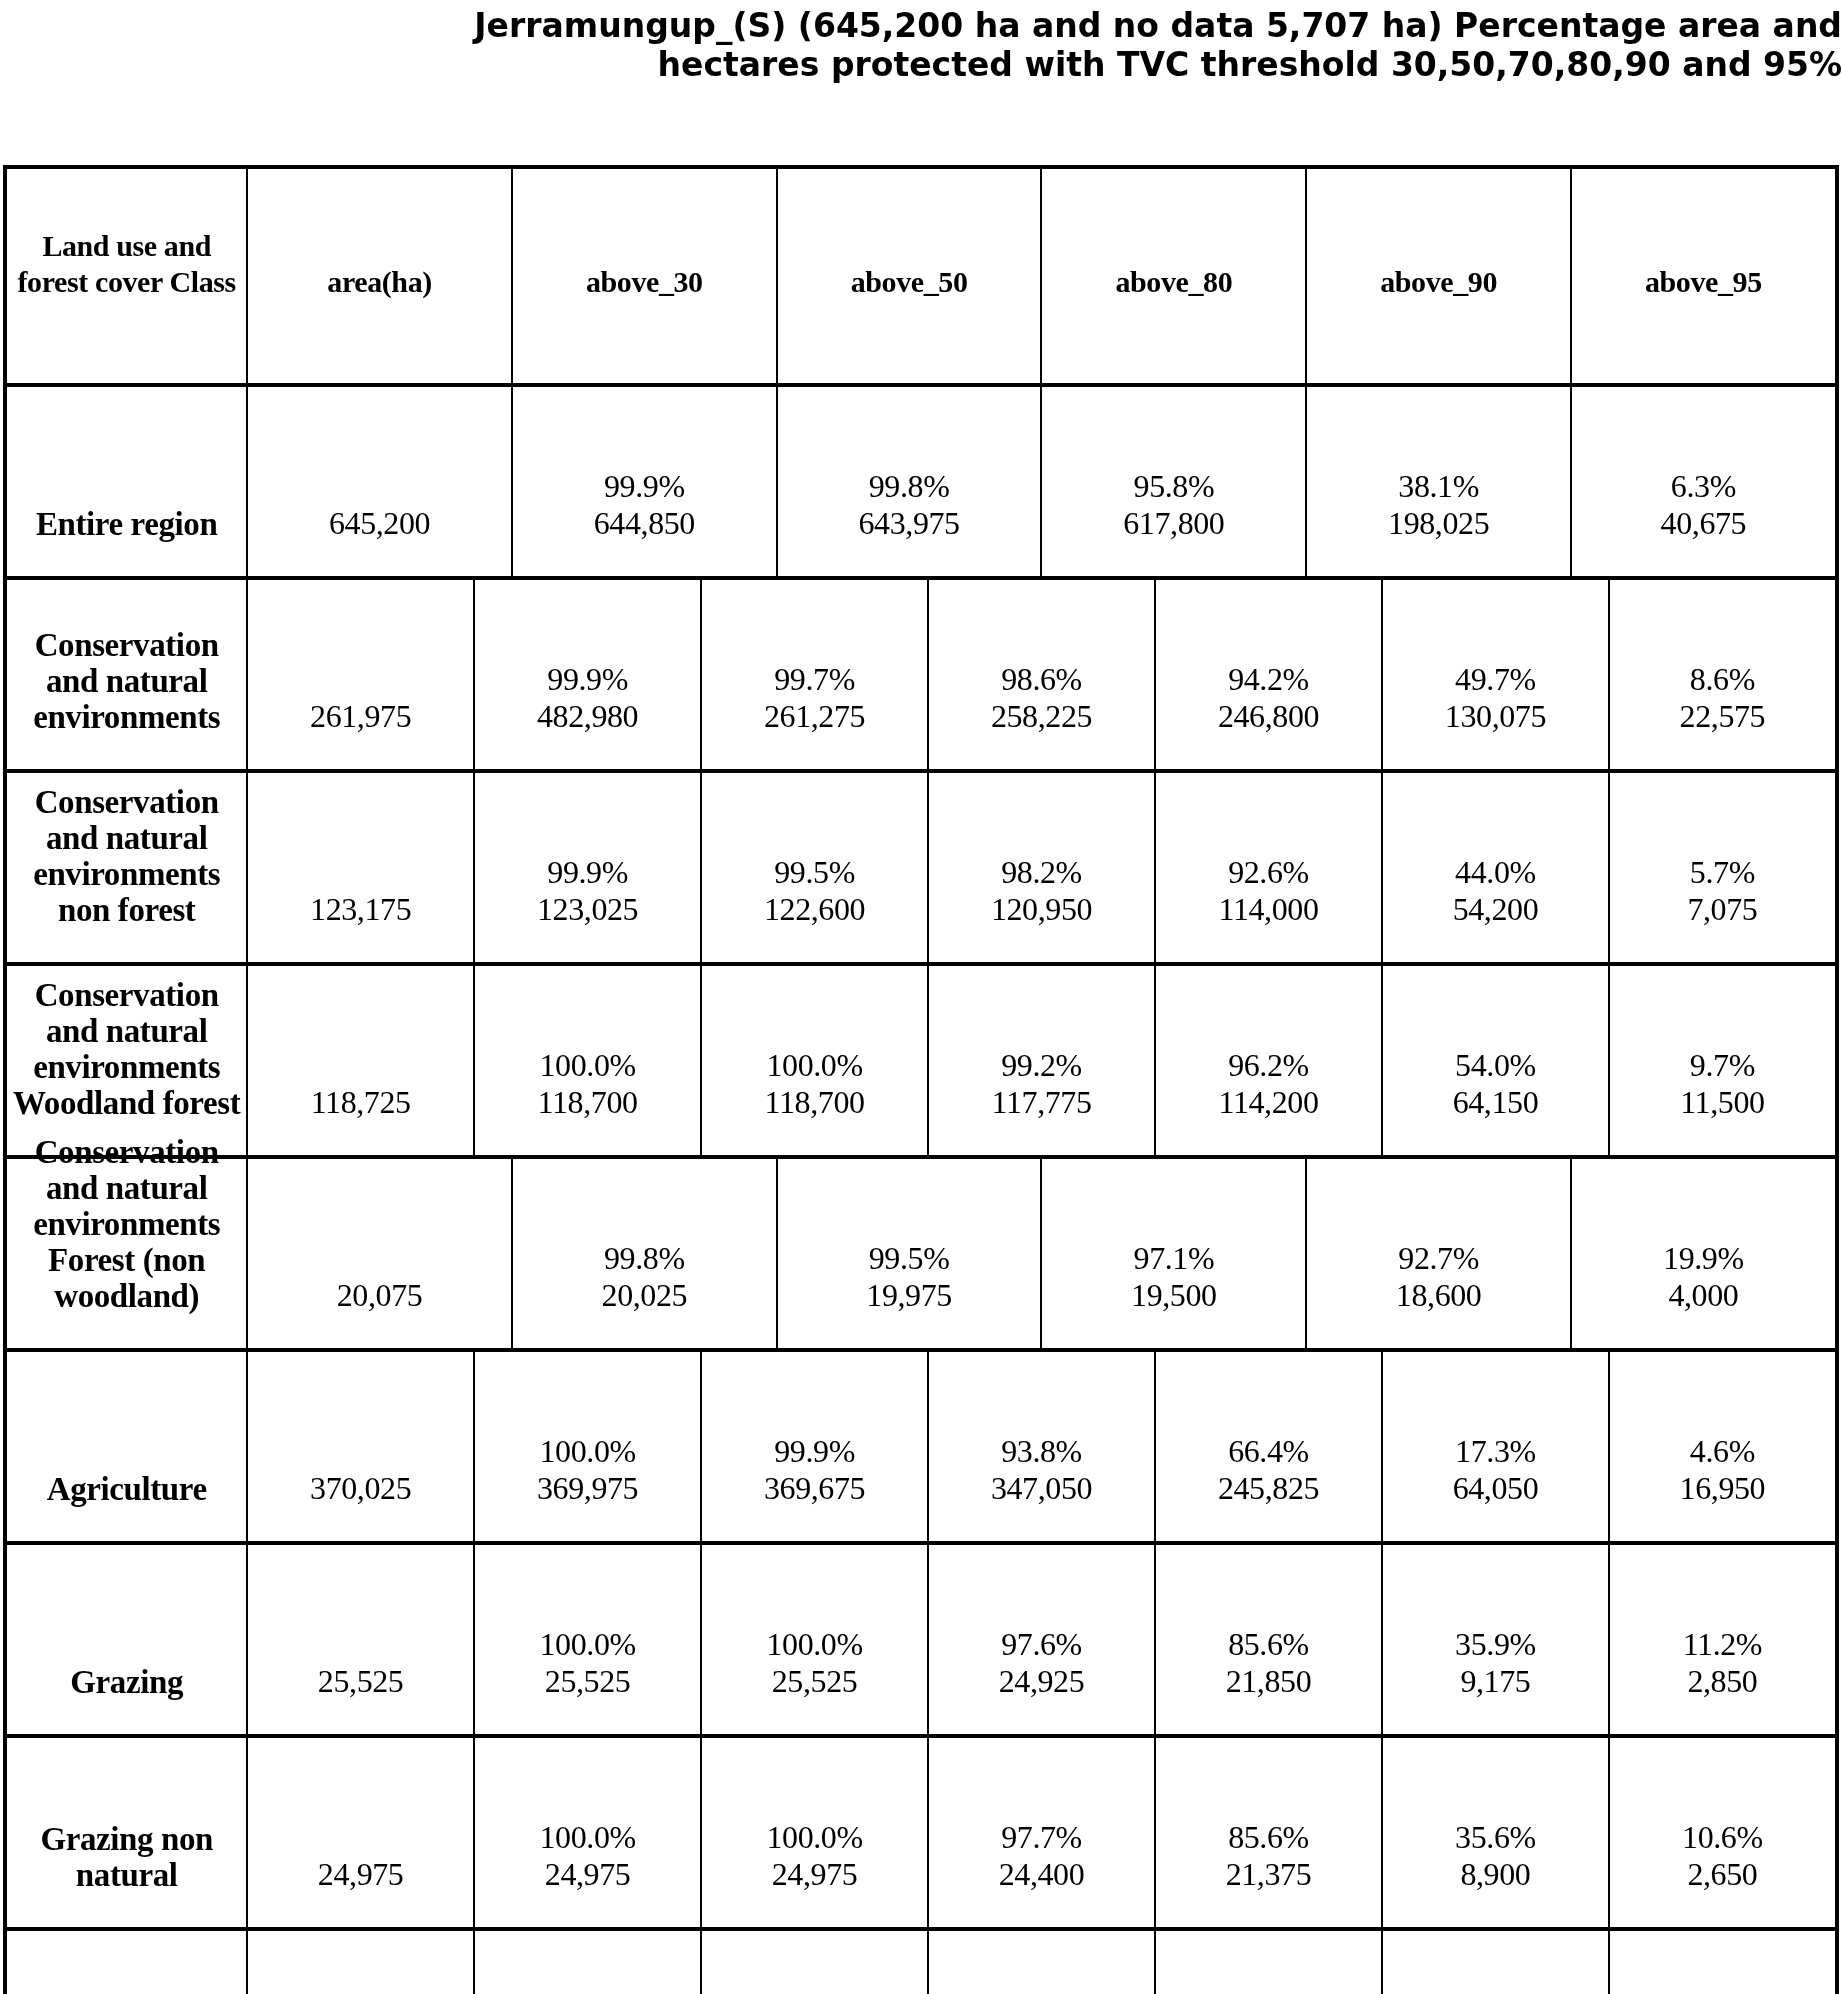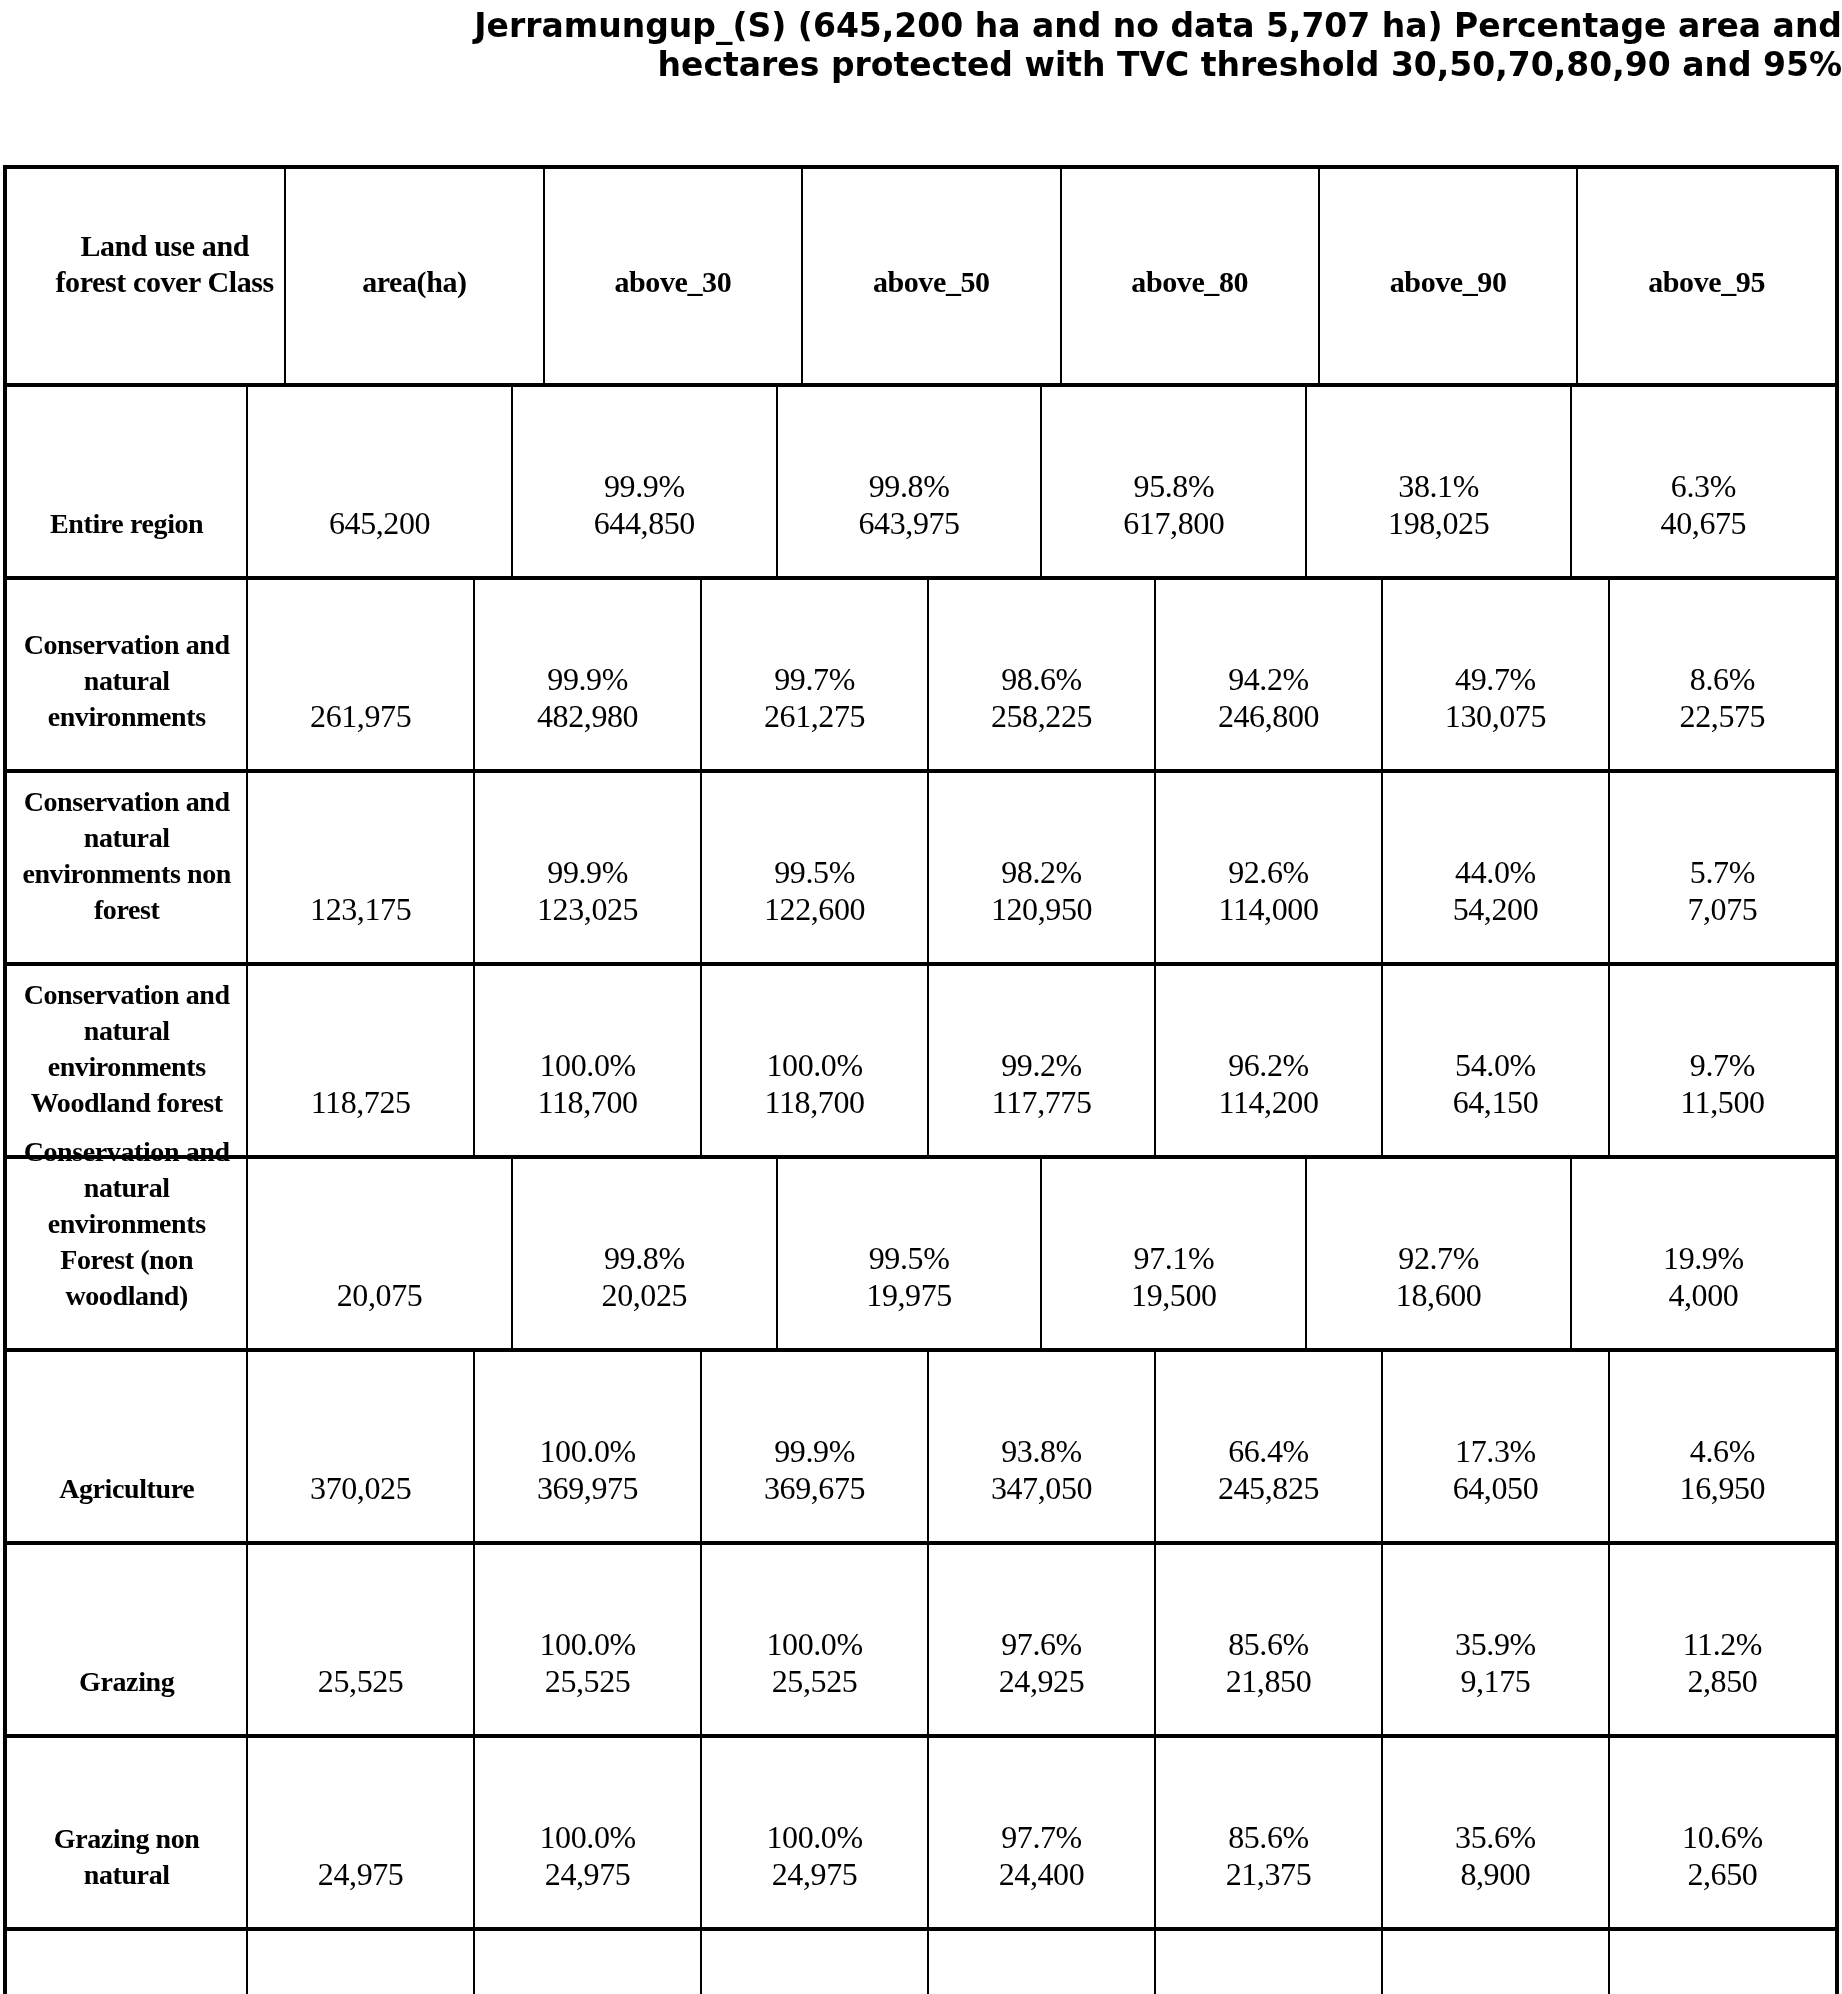--- a/index.html
+++ b/index.html
@@ -6,28 +6,28 @@
   body{width:1842px;height:2521px;position:relative;font-family:"Liberation Serif",serif;color:#000;}
 
   
   .page-title{position:absolute;top:5.6px;left:0;right:0;text-align:right;
     font-family:"DejaVu Sans",sans-serif;font-weight:bold;font-size:33px;line-height:39px;}
   .page-title span{display:block;}
 
   
   .rtable{position:absolute;left:3.2px;right:3.2px;top:165px;border:4.8px solid #000;background:#fff;}
   .trow{display:flex;height:193px;box-sizing:border-box;border-top:4px solid #000;position:relative;}
-  .trow.thead{height:214px;border-top:none;margin-left:38px;}
+  .trow.thead{height:214px;border-top:none;}
   .cell{flex:1;position:relative;box-sizing:border-box;}
   .cell + .cell{border-left:2.4px solid #000;}
   .c-class{flex:0 0 239px;}
   .content{position:absolute;left:0;right:0;text-align:center;bottom:calc(50% - 60px);
     font-size:32px;line-height:37px;letter-spacing:-0.4px;}
   .thead .content{bottom:calc(50% - 24px);}
-  .label{font-weight:bold;font-size:28px;line-height:36px;padding:0 5.6px;}
+  .label{font-weight:bold;font-size:33px;line-height:36px;padding:0 5.6px;}
   .thead .label{font-size:30px;}
   
   #tbody .c-class::after{content:"";position:absolute;left:0;right:0;top:-4px;height:4px;
     background:#000;z-index:3;}
 </style>
 </head>
 <body>
 
 <div class="page-title">
   <span>Jerramungup_(S) (645,200 ha and no data 5,707 ha) Percentage area and</span>

